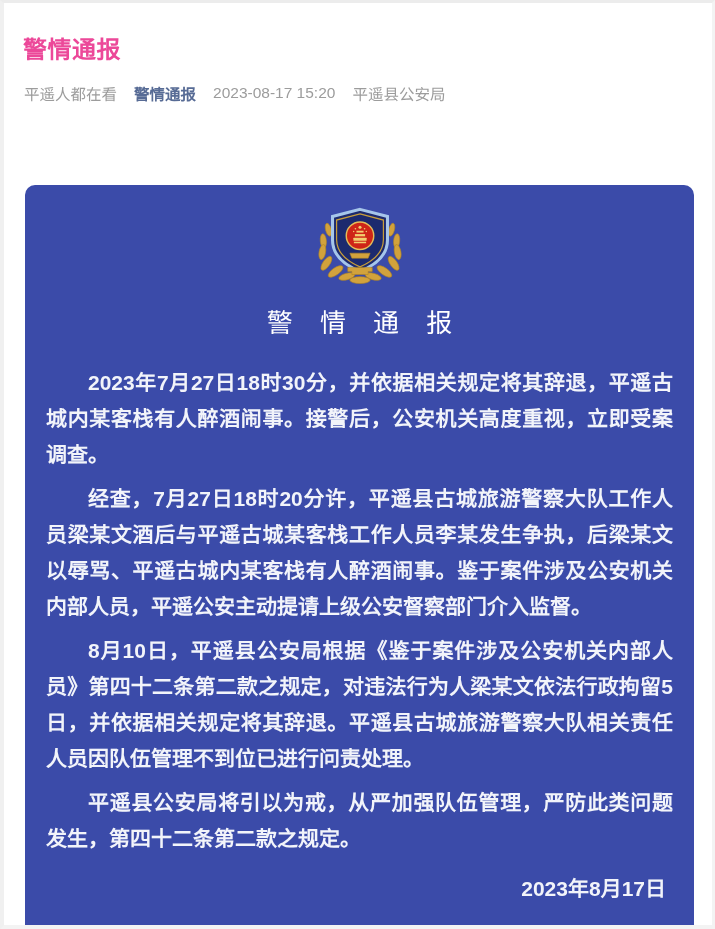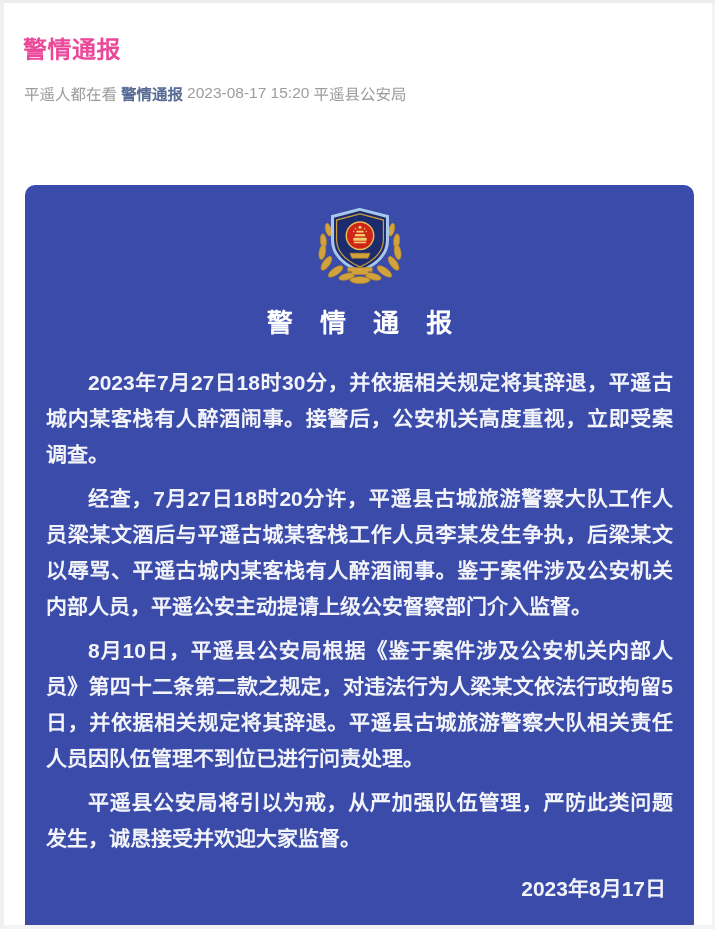--- a/index.html
+++ b/index.html
@@ -20,21 +20,21 @@
     margin:0;
     padding:27px 20px 0 19px;
     font-size:24px;
     font-weight:600;
     color:#ec4899;
     letter-spacing:0.5px;
   }
   .meta-row{
     display:flex;
     align-items:center;
-    gap:4px;
+    gap:17px;
     padding:17px 20px 0 20px;
     font-size:15.5px;
     color:#9c9c9c;
     white-space:nowrap;
   }
   .meta-account{
     color:#576b95;
     font-weight:600;
     cursor:pointer;
   }
@@ -48,21 +48,21 @@
     min-height:750px;
   }
   .badge{
     display:block;
     margin:0 auto;
   }
   .notice-title{
     margin:17px 0 0 0;
     text-align:center;
     font-size:26px;
-    font-weight:bold;
+    font-weight:normal;
     color:#ffffff;
     letter-spacing:10px;
     text-indent:10px;
   }
   .notice-body p{
     margin:8px 0 0 0;
     padding:0 9px;
     font-size:21px;
     line-height:36px;
     text-align:justify;
@@ -136,21 +136,21 @@
       <path d="M44 59 h24 v4 h-4 v3 h-16 v-3 h-4 Z" fill="#d2a23c" stroke="#b4861f" stroke-width="0.6"></path>
       <ellipse cx="56" cy="71.5" rx="10" ry="3.4" fill="#d2a23c" stroke="#b4861f" stroke-width="0.6"></ellipse>
     </svg>
 
     <div class="notice-title">警 情 通 报</div>
 
     <div class="notice-body">
       <p class="first">2023年7月27日18时30分，并依据相关规定将其辞退，平遥古城内某客栈有人醉酒闹事。接警后，公安机关高度重视，立即受案调查。</p>
       <p>经查，7月27日18时20分许，平遥县古城旅游警察大队工作人员梁某文酒后与平遥古城某客栈工作人员李某发生争执，后梁某文以辱骂、平遥古城内某客栈有人醉酒闹事。鉴于案件涉及公安机关内部人员，平遥公安主动提请上级公安督察部门介入监督。</p>
       <p>8月10日，平遥县公安局根据《鉴于案件涉及公安机关内部人员》第四十二条第二款之规定，对违法行为人梁某文依法行政拘留5日，并依据相关规定将其辞退。平遥县古城旅游警察大队相关责任人员因队伍管理不到位已进行问责处理。</p>
-      <p>平遥县公安局将引以为戒，从严加强队伍管理，严防此类问题发生，诚恳接受并欢迎大家监督。</p>
+      <p>平遥县公安局将引以为戒，从严加强队伍管理，严防此类问题发生，第四十二条第二款之规定。</p>
     </div>
 
     <div class="notice-sign">
       <div>2023年8月17日</div>
     </div>
 
   </div>
 </div>
 
 </body></html>

